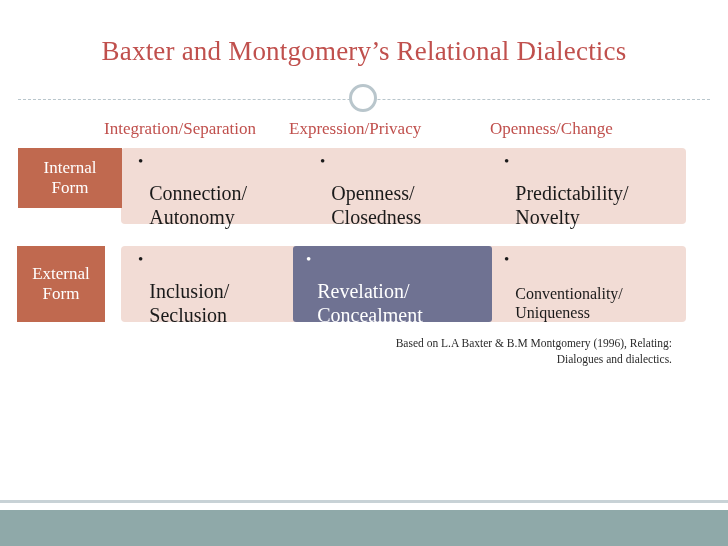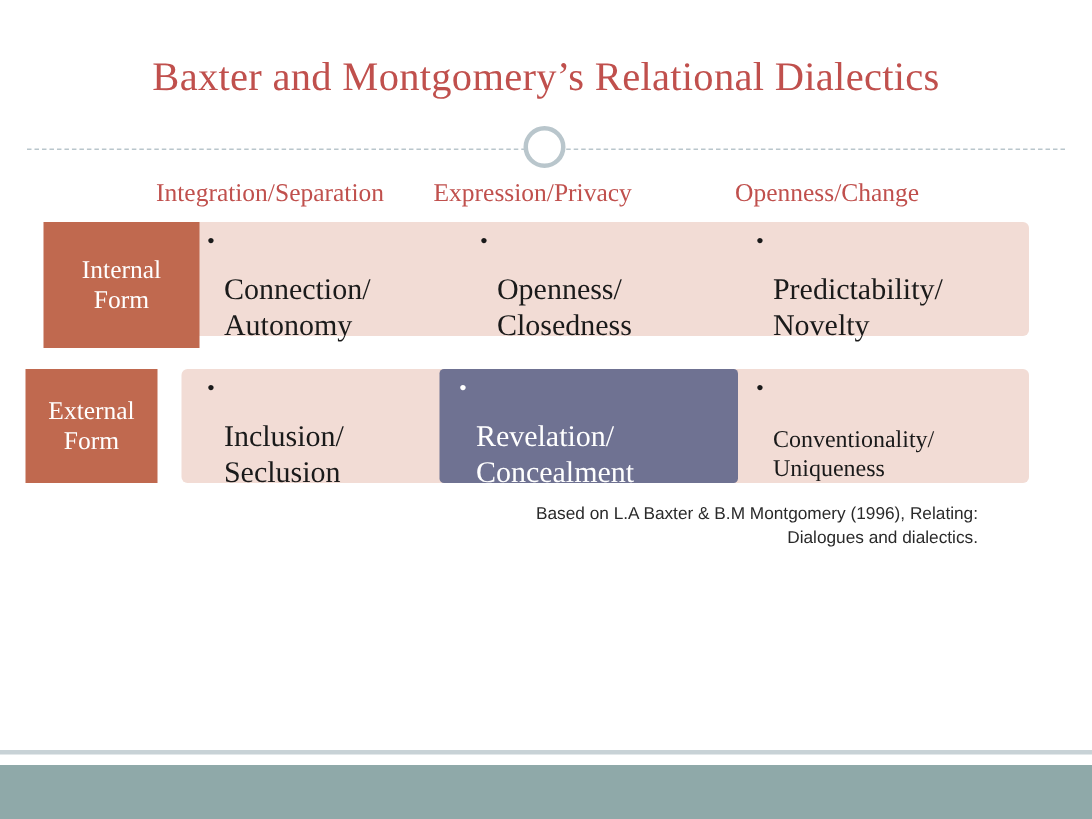--- a/index.html
+++ b/index.html
@@ -72,21 +72,21 @@
     font-size: 17px;
     text-align: center;
     font-family: "Liberation Serif", serif;
     line-height: 1.18;
     display: flex;
     align-items: center;
     justify-content: center;
     flex-direction: column;
     box-sizing: border-box;
   }
-  .rowlabel-1 { left: 29px; top: 148px; width: 104px; height: 84px; }
+  .rowlabel-1 { left: 18px; top: 148px; width: 104px; height: 60px; }
   .rowlabel-2 { left: 17px; top: 246px; width: 88px; height: 76px; }
 
   
   .cell {
     position: absolute;
     box-sizing: border-box;
     display: flex;
     align-items: center;
     padding-left: 10px;
     font-family: "Liberation Serif", serif;
@@ -136,28 +136,28 @@
   .c-r1c1 { left: 128px; top: 148px; width: 180px; height: 76px; font-size: 20px; color: #1a1a1a; }
   .c-r1c2 { left: 310px; top: 148px; width: 180px; height: 76px; font-size: 20px; color: #1a1a1a; }
   .c-r1c3 { left: 494px; top: 148px; width: 195px; height: 76px; font-size: 20px; color: #1a1a1a; }
 
   .c-r2c1 { left: 128px; top: 246px; width: 170px; height: 76px; font-size: 20px; color: #1a1a1a; }
   .c-r2c2 { left: 296px; top: 246px; width: 200px; height: 76px; font-size: 20px; color: #ffffff; }
   .c-r2c3 { left: 494px; top: 246px; width: 200px; height: 76px; font-size: 16px; color: #1a1a1a; }
 
   .source {
     position: absolute;
-    left: 332px;
+    left: 352px;
     top: 336px;
     width: 320px;
     text-align: right;
     font-size: 11.5px;
     color: #2a2a2a;
     line-height: 1.35;
-    font-family: Liberation Sans, sans-serif;
+    font-family: Liberation Serif, serif;
   }
 
   .footer-line {
     position: absolute;
     left: 0;
     top: 500px;
     width: 728px;
     height: 3px;
     background: #c8d2d6;
   }

